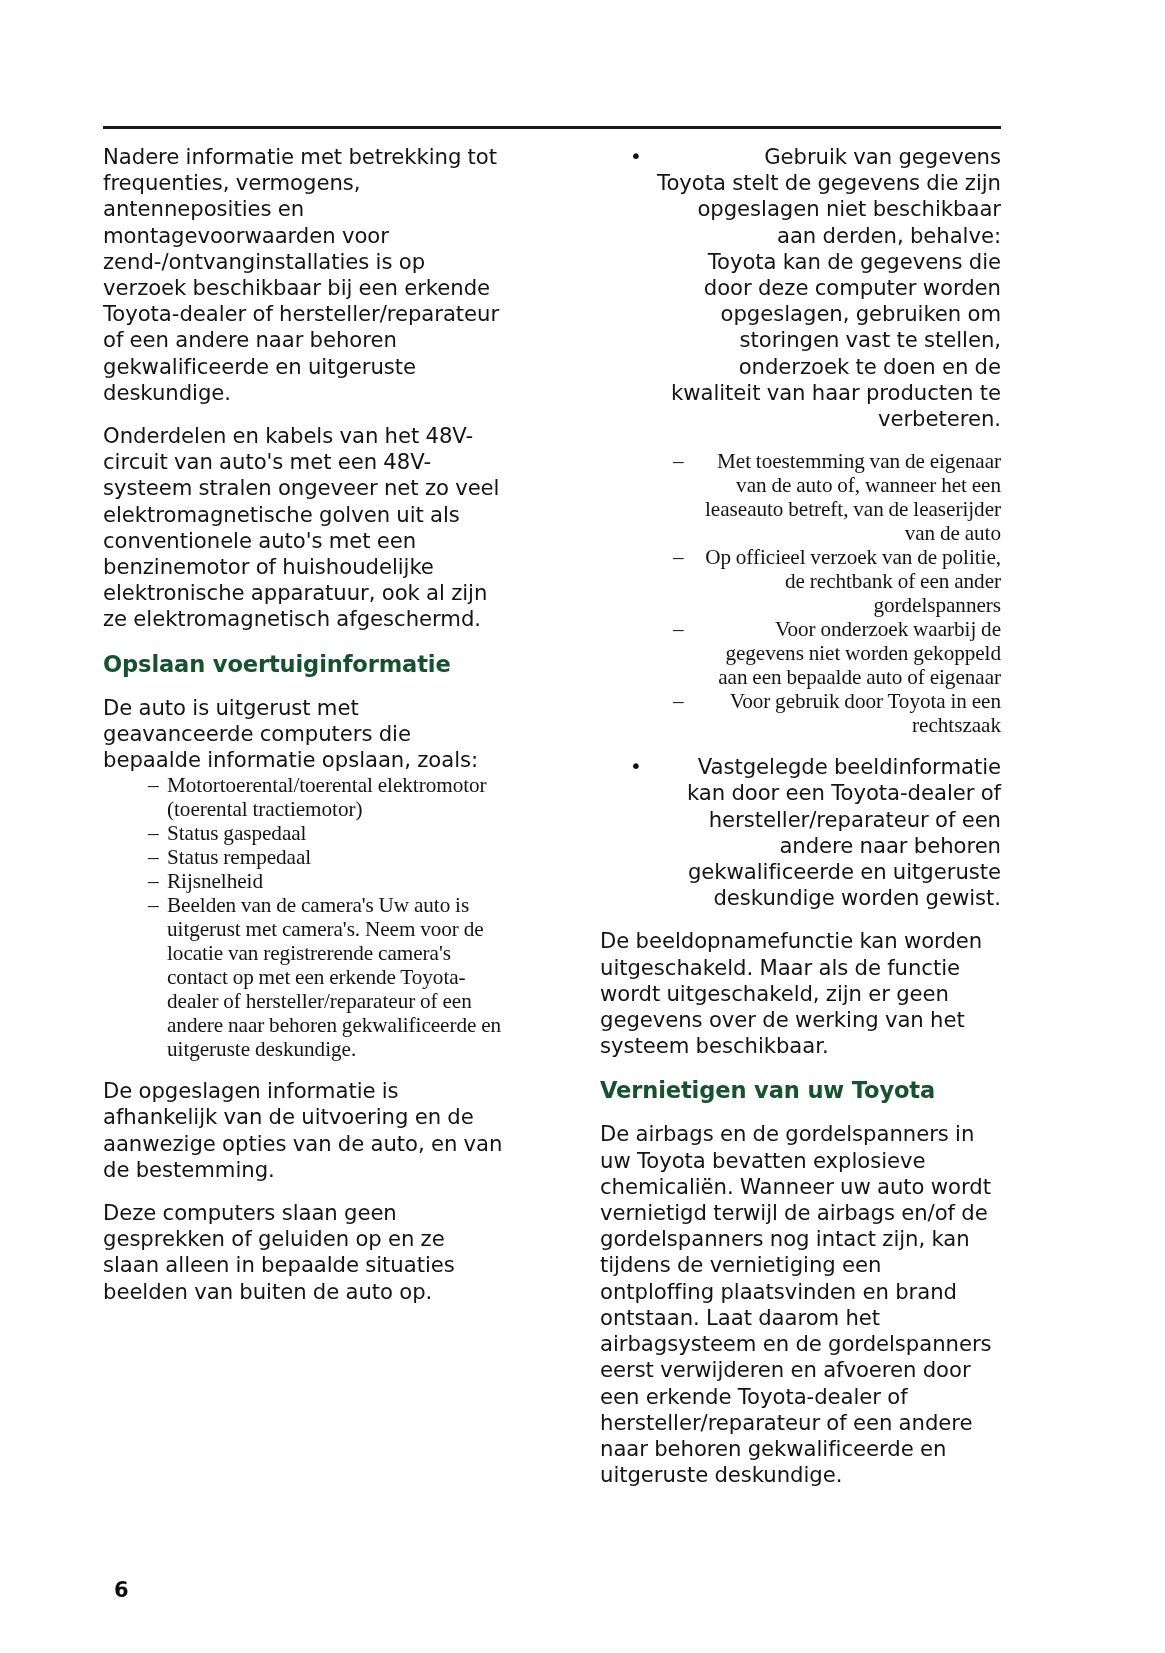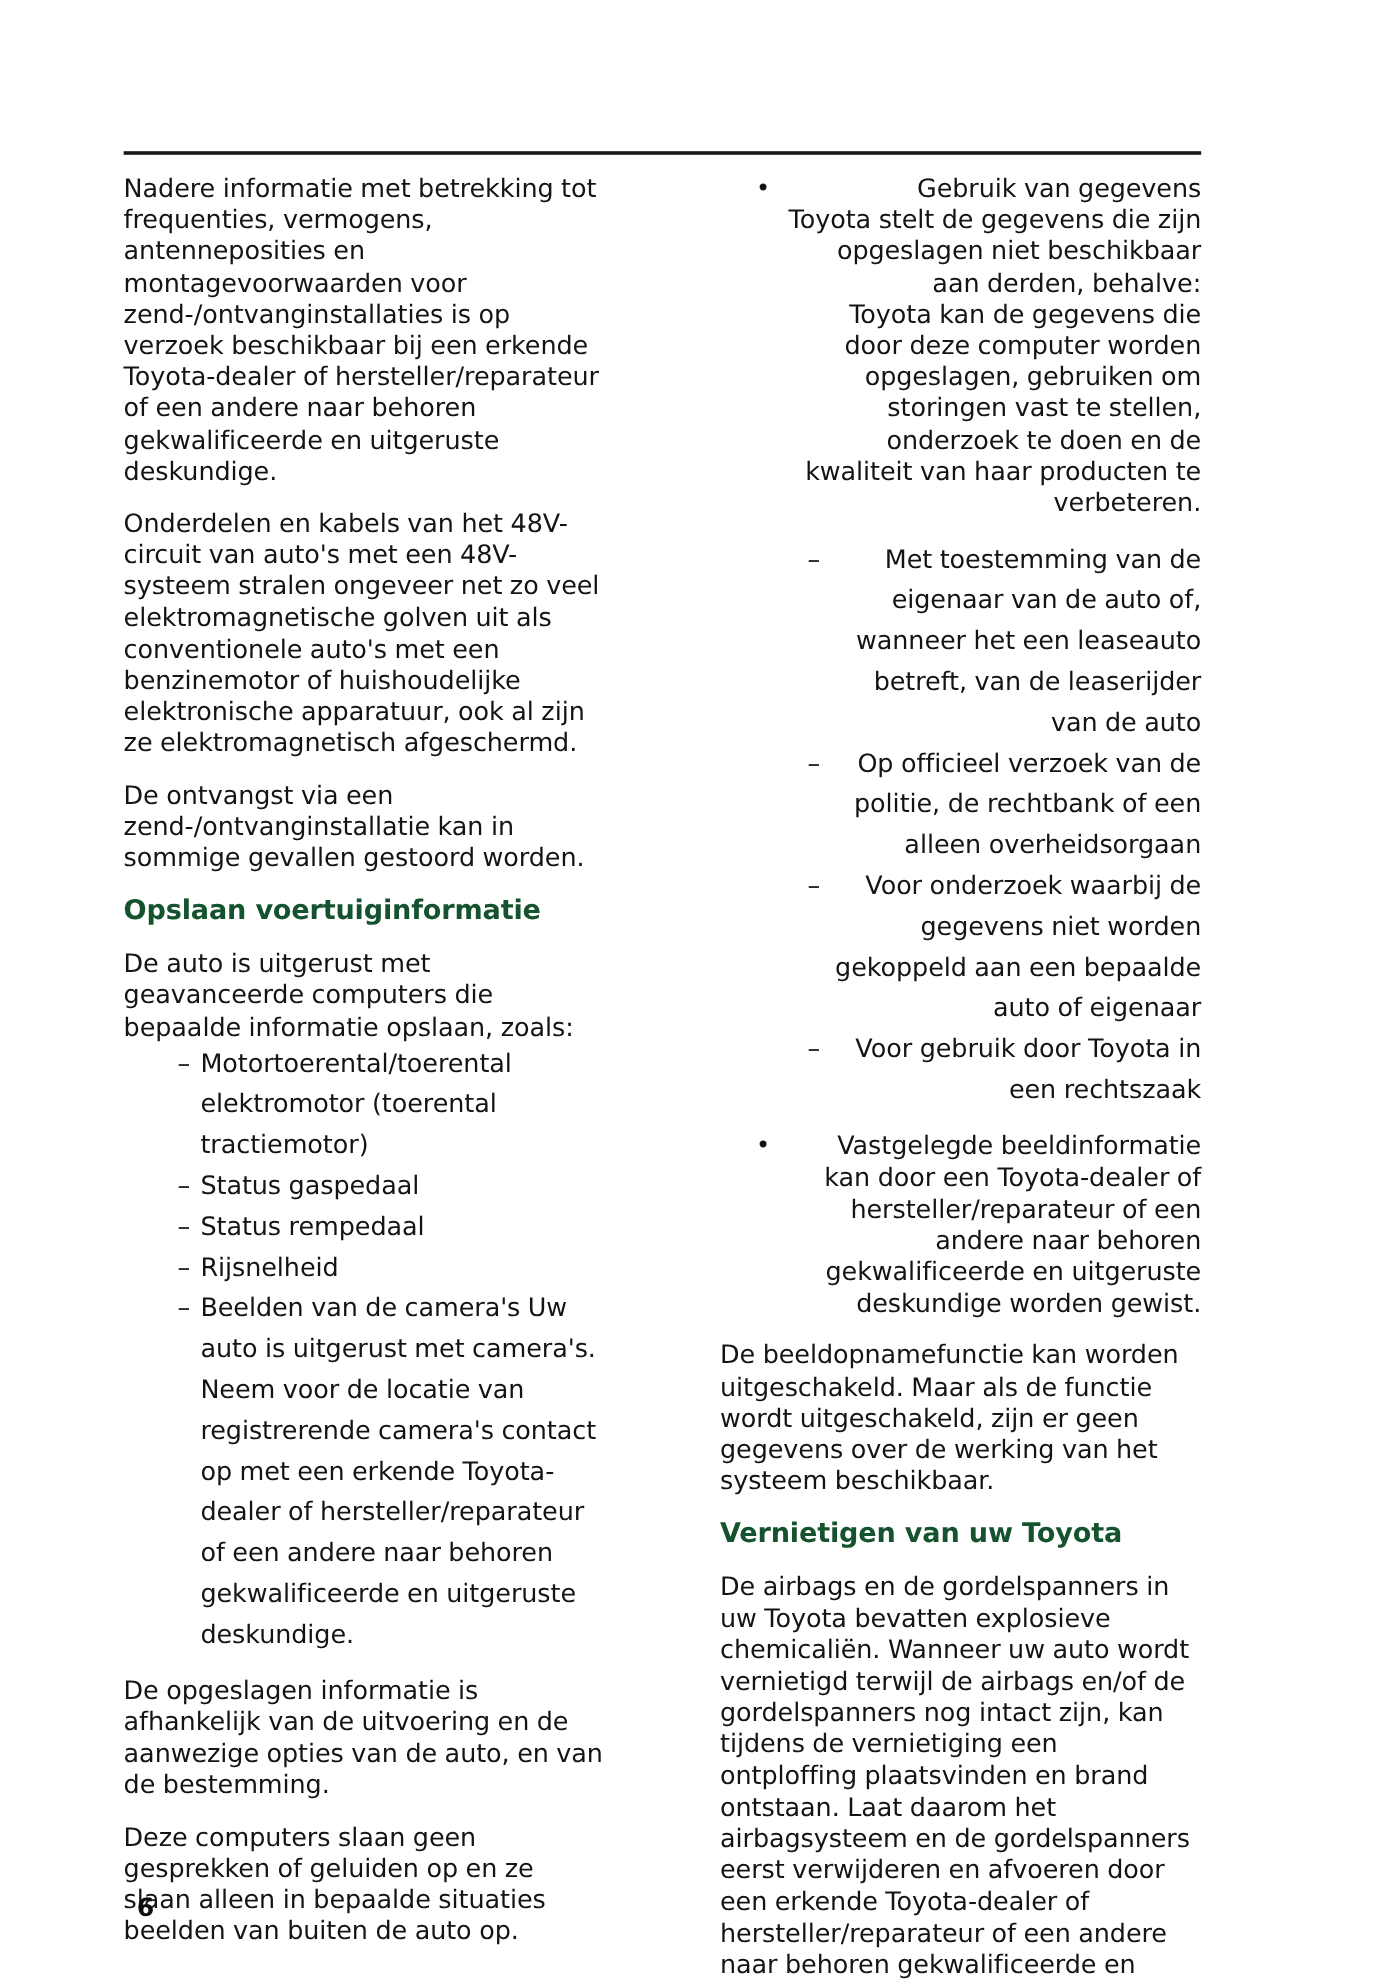--- a/index.html
+++ b/index.html
@@ -62,26 +62,27 @@
     color: #14532d;
   }
   ul.dash-list {
     list-style: none;
     margin: 0 0 17px 0;
     padding: 0 0 0 45px;
   }
   ul.dash-list > li {
     position: relative;
     font-size: 21.2px;
-    line-height: 34px;
+    line-height: 24px;
     letter-spacing: -0.05px;
     word-spacing: -0.4px;
     padding-left: 19px;
     margin: 0;
     color: #141414;
+    font-family: Liberation Serif, serif;
   }
   ul.dash-list > li::before {
     content: "\2013";
     position: absolute;
     left: 0;
     top: 0;
   }
   ul.bullet-list {
     list-style: none;
     margin: 0;
@@ -122,21 +123,20 @@
   <div class="header-rule"></div>
 
   <div class="columns">
 
     <div class="col">
 
       <p class="para">Nadere informatie met betrekking tot frequenties, vermogens, antenneposities en montagevoorwaarden voor zend-/ontvanginstallaties is op verzoek beschikbaar bij een erkende Toyota-dealer of hersteller/reparateur of een andere naar behoren gekwalificeerde en uitgeruste deskundige.</p>
 
       <p class="para">Onderdelen en kabels van het 48V-circuit van auto's met een 48V-systeem stralen ongeveer net zo veel elektromagnetische golven uit als conventionele auto's met een benzinemotor of huishoudelijke elektronische apparatuur, ook al zijn ze elektromagnetisch afgeschermd.</p>
 
-      <p class="para">De ontvangst via een zend-/ontvanginstallatie kan in sommige gevallen gestoord worden.</p>
 
       <h2 class="section-heading">Opslaan voertuiginformatie</h2>
 
       <p class="para tight">De auto is uitgerust met geavanceerde computers die bepaalde informatie opslaan, zoals:</p>
 
       <ul class="dash-list">
         <li>Motortoerental/toerental elektromotor (toerental tractiemotor)</li>
         <li>Status gaspedaal</li>
         <li>Status rempedaal</li>
         <li>Rijsnelheid</li>
@@ -152,21 +152,21 @@
     <div class="col">
 
       <ul class="bullet-list">
 
         <li class="bullet-item">
           <p class="para tight">Gebruik van gegevens</p>
           <p class="para tight">Toyota stelt de gegevens die zijn opgeslagen niet beschikbaar aan derden, behalve:</p>
           <p class="para">Toyota kan de gegevens die door deze computer worden opgeslagen, gebruiken om storingen vast te stellen, onderzoek te doen en de kwaliteit van haar producten te verbeteren.</p>
           <ul class="dash-list">
             <li>Met toestemming van de eigenaar van de auto of, wanneer het een leaseauto betreft, van de leaserijder van de auto</li>
-            <li>Op officieel verzoek van de politie, de rechtbank of een alleen overheidsorgaan</li>
+            <li>Op officieel verzoek van de politie, de rechtbank of een ander gordelspanners</li>
             <li>Voor onderzoek waarbij de gegevens niet worden gekoppeld aan een bepaalde auto of eigenaar</li>
             <li>Voor gebruik door Toyota in een rechtszaak</li>
           </ul>
         </li>
 
         <li class="bullet-item">
           <p class="para tight">Vastgelegde beeldinformatie kan door een Toyota-dealer of hersteller/reparateur of een andere naar behoren gekwalificeerde en uitgeruste deskundige worden gewist.</p>
         </li>
 
       </ul>

